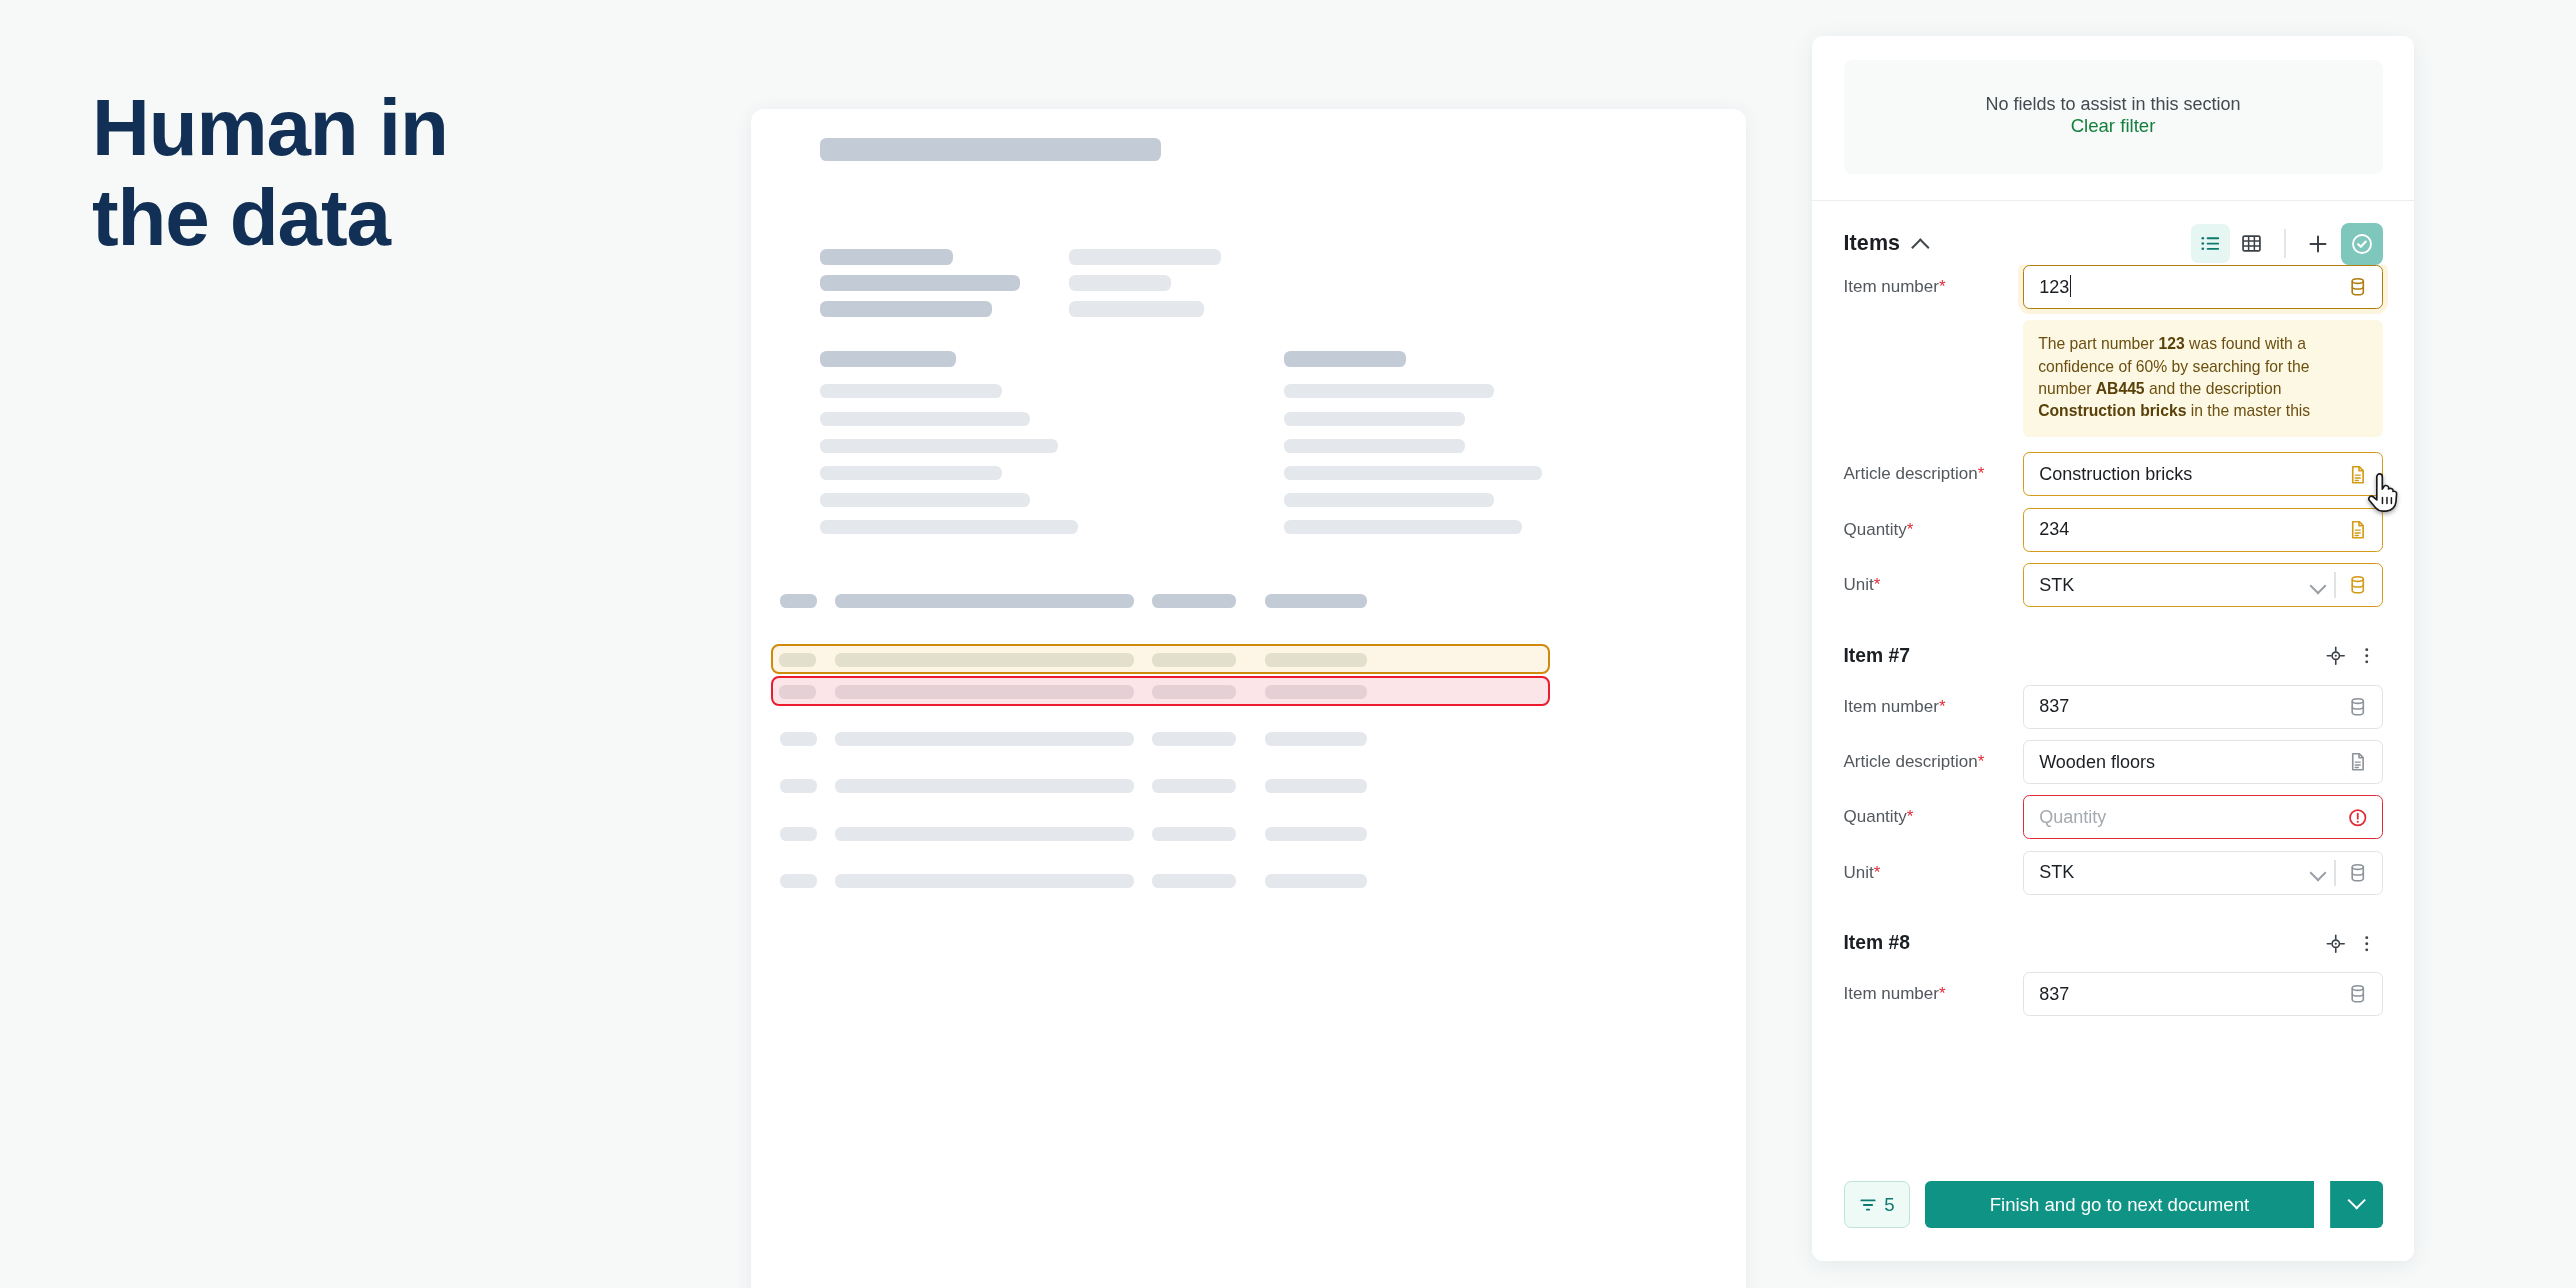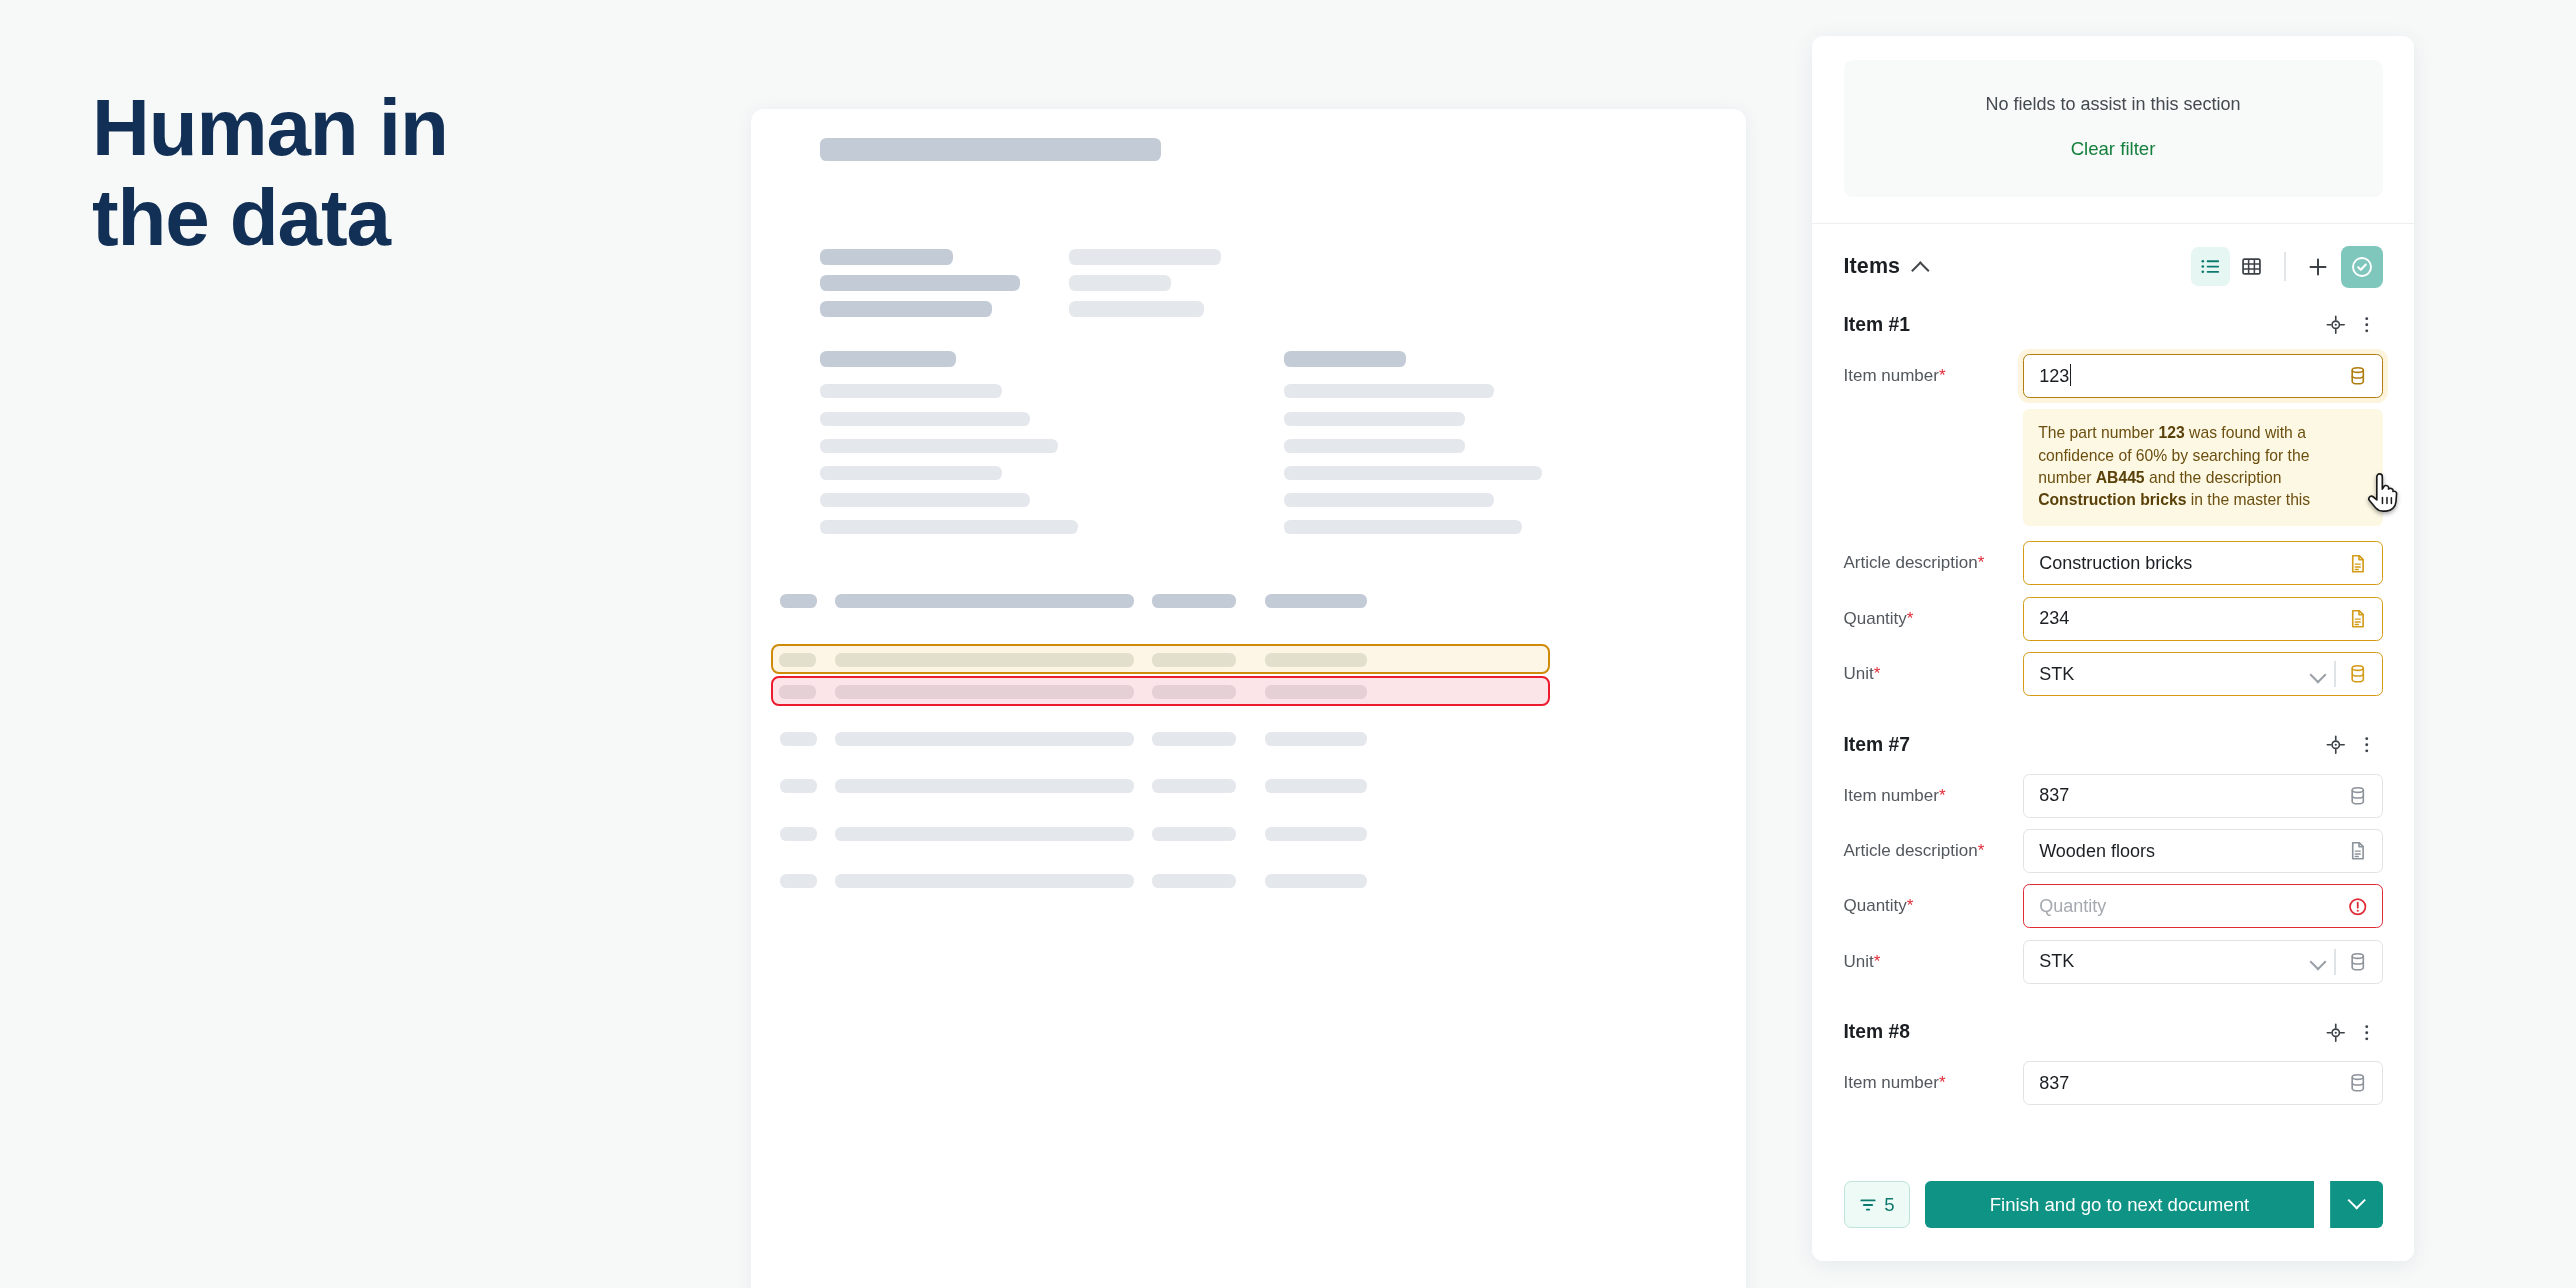--- a/index.html
+++ b/index.html
@@ -108,21 +108,20 @@
   .header-body { padding: 24px 31.5px 26px 31.5px; }
   .empty-box {
     background: #f8f9f9;
     border-radius: 8.6px;
     padding: 34px 14.3px 37px 14.3px;
     text-align: center;
   }
   .empty-text {
     font-size: 18px;
     color: #434a50;
-    margin-bottom: 23px;
   }
   .clear-filter {
     font-size: 18.6px;
     color: #15803d;
     cursor: pointer;
     display: inline-block;
   }
 
   .divider { height: 1.4px; background: #eceef0; width: 100%; }
 
@@ -408,38 +407,20 @@
       <button class="check-btn muted">
         <svg viewBox="0 0 24 24" fill="none">
           <circle cx="12" cy="12" r="9" stroke="#fff" stroke-width="1.9"></circle>
           <path d="M8.2 12.2l2.6 2.6 5-5.2" stroke="#fff" stroke-width="2.1" stroke-linecap="round" stroke-linejoin="round"></path>
         </svg>
       </button>
     </div>
   </div>
 
   <div class="items-scroll" id="items-list">
-      <div class="item-head">
-        <span class="item-title">Item #1</span>
-        <span class="spacer"></span>
-        <button class="icon-btn">
-          <svg viewBox="0 0 24 24" class="f-icon" fill="none">
-            <circle cx="12" cy="12" r="4.1" stroke="#3b4147" stroke-width="1.8"></circle>
-             <circle cx="12" cy="12" r="1.2" fill="#3b4147"></circle>
-             <path d="M12 2.6v4M12 17.4v4M2.6 12h4M17.4 12h4" stroke="#3b4147" stroke-width="1.8" stroke-linecap="round"></path>
-          </svg>
-        </button>
-        <button class="icon-btn">
-          <svg viewBox="0 0 24 24" class="f-icon" fill="none">
-            <circle cx="12" cy="5.2" r="1.6" fill="#3b4147"></circle>
-             <circle cx="12" cy="12" r="1.6" fill="#3b4147"></circle>
-             <circle cx="12" cy="18.8" r="1.6" fill="#3b4147"></circle>
-          </svg>
-        </button>
-      </div>
       <div class="field-row">
         <div class="field-label">Item number<span class="req">*</span></div>
         <div class="field-ctrl focus">
           <span class="val">123<span class="caret"></span></span>
           <svg viewBox="0 0 24 24" class="f-icon" fill="none">
             <ellipse cx="12" cy="5.6" rx="6.2" ry="2.6" stroke="#b07d10" stroke-width="1.8"></ellipse>
              <path d="M5.8 5.6v12.8c0 1.44 2.78 2.6 6.2 2.6s6.2-1.16 6.2-2.6V5.6" stroke="#b07d10" stroke-width="1.8"></path>
              <path d="M5.8 11.9c0 1.44 2.78 2.6 6.2 2.6s6.2-1.16 6.2-2.6" stroke="#b07d10" stroke-width="1.8"></path>
           </svg>
         </div>

